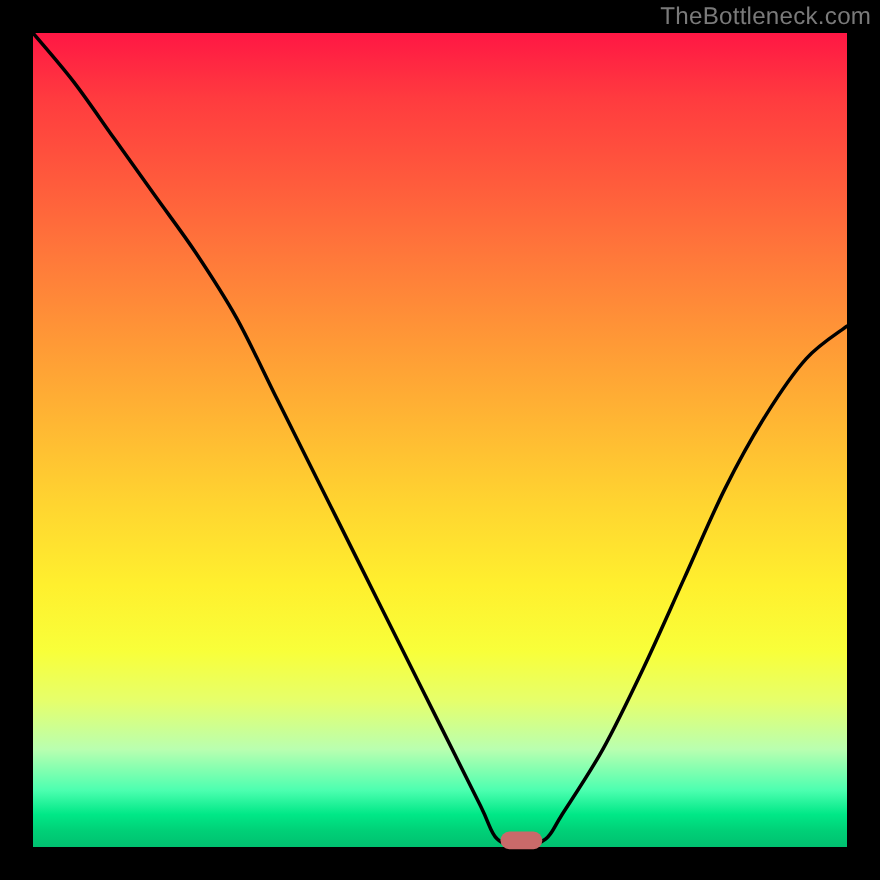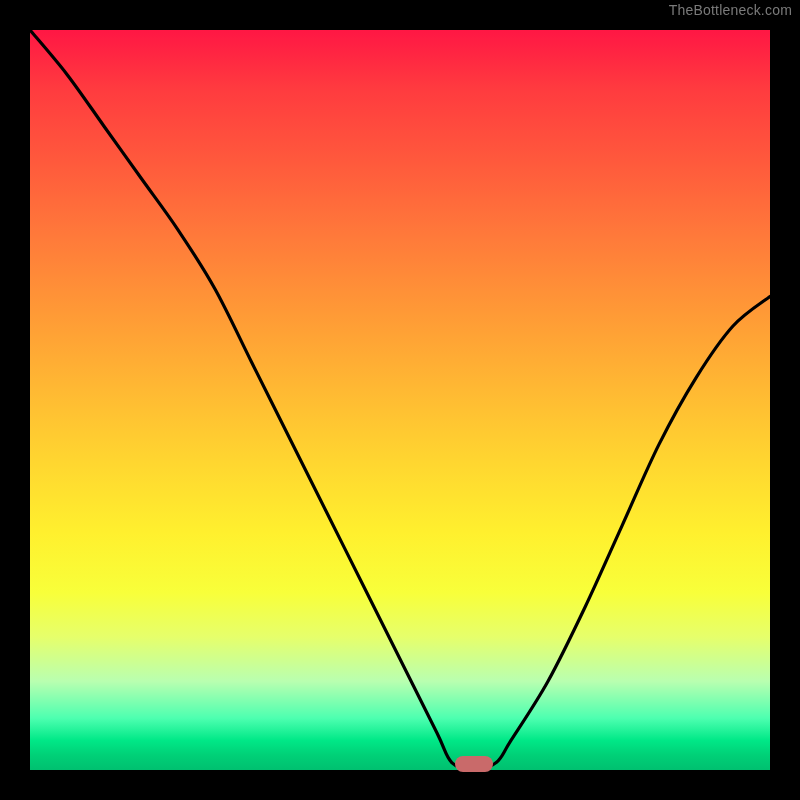--- a/index.html
+++ b/index.html
@@ -14,21 +14,21 @@
   .frame {
     position: relative;
     width: 800px;
     height: 800px;
     background: #000;
   }
   .watermark {
     position: absolute;
     top: 2px;
     right: 8px;
-    font-size: 14px;
+    font-size: 22px;
     color: #7a7a7a;
     font-weight: 500;
     letter-spacing: 0.2px;
     user-select: none;
   }
   .plot {
     position: absolute;
     left: 30px;
     top: 30px;
     width: 740px;

